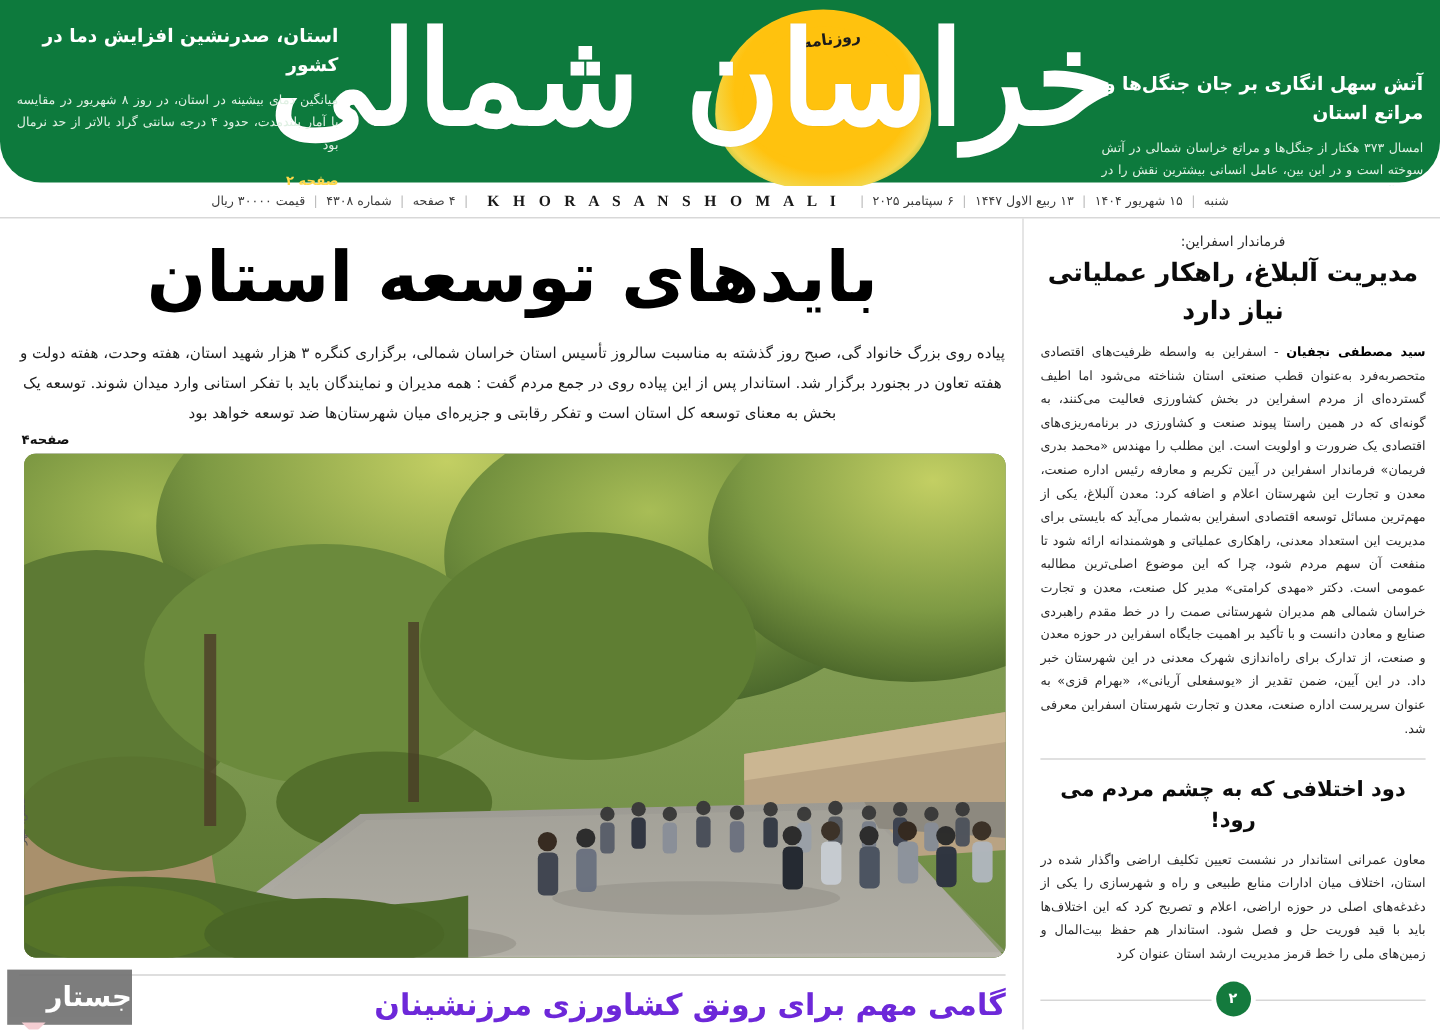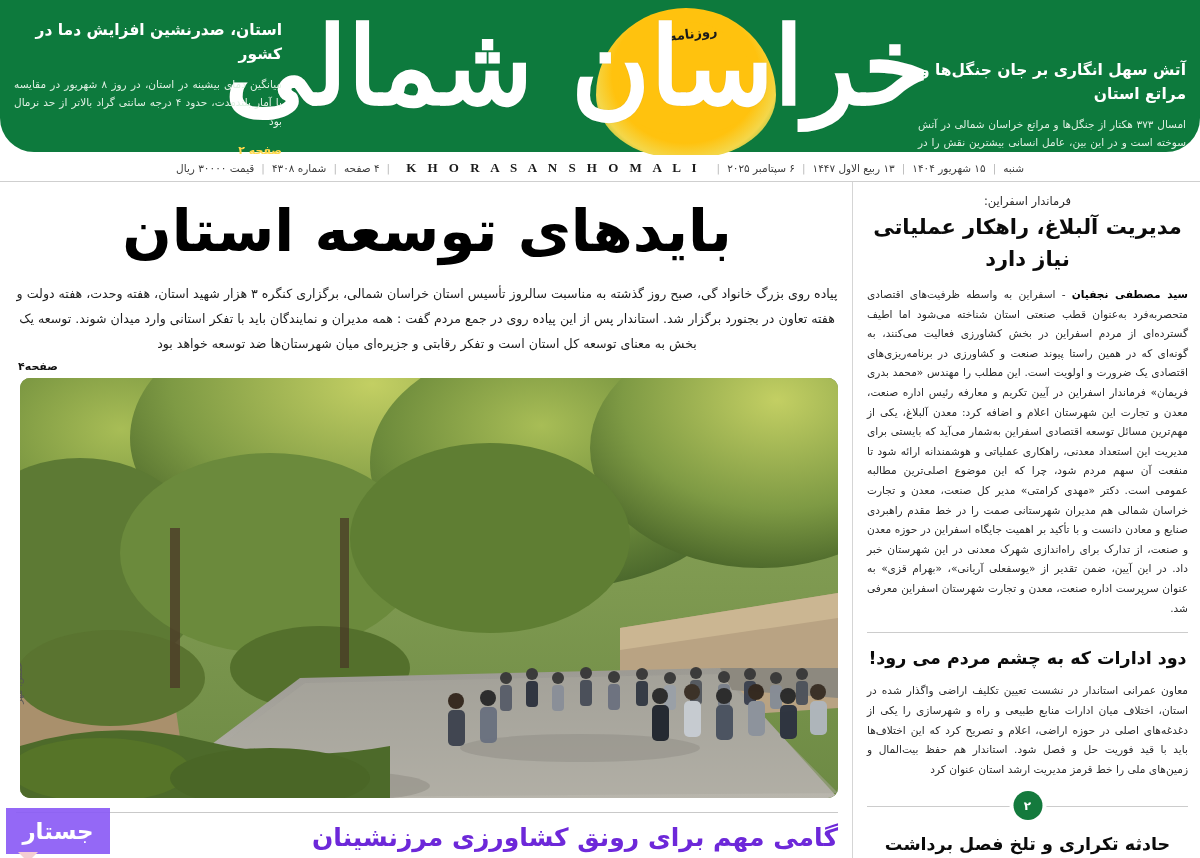--- a/index.html
+++ b/index.html
@@ -226,24 +226,24 @@
     margin: 14px 0 12px 0;
   }
 
   
   .watermark {
     position: absolute;
     left: 6px;
     bottom: 4px;
     width: 104px;
     height: 46px;
-    background: #8b5cf6;
+    background: #737373;
     display: flex;
     align-items: center;
-    justify-content: center;
+    justify-content: flex-start;
     opacity: 0.92;
   }
   .watermark::after {
     content: "";
     position: absolute;
     left: 12px;
     bottom: -8px;
     border-left: 10px solid transparent;
     border-right: 10px solid transparent;
     border-top: 10px solid #f4c9cf;
@@ -557,21 +557,21 @@
     </div>
 
     <div class="col-side">
 
       <div class="kicker">فرماندار اسفراین:</div>
       <h2 class="side-head">مدیریت آلبلاغ، راهکار عملیاتی نیاز دارد</h2>
       <p class="side-body"><b>سید مصطفی نجفیان</b><span> - اسفراین به واسطه ظرفیت‌های اقتصادی متحصربه‌فرد به‌عنوان قطب صنعتی استان شناخته می‌شود اما اطیف گسترده‌ای از مردم اسفراین در بخش کشاورزی فعالیت می‌کنند، به گونه‌ای که در همین راستا پیوند صنعت و کشاورزی در برنامه‌ریزی‌های اقتصادی یک ضرورت و اولویت است. این مطلب را مهندس «محمد بدری فریمان» فرماندار اسفراین در آیین تکریم و معارفه رئیس اداره صنعت، معدن و تجارت این شهرستان اعلام و اضافه کرد: معدن آلبلاغ، یکی از مهم‌ترین مسائل توسعه اقتصادی اسفراین به‌شمار می‌آید که بایستی برای مدیریت این استعداد معدنی، راهکاری عملیاتی و هوشمندانه ارائه شود تا منفعت آن سهم مردم شود، چرا که این موضوع اصلی‌ترین مطالبه عمومی است. دکتر «مهدی کرامتی» مدیر کل صنعت، معدن و تجارت خراسان شمالی هم مدیران شهرستانی صمت را در خط مقدم راهبردی صنایع و معادن دانست و با تأکید بر اهمیت جایگاه اسفراین در حوزه معدن و صنعت، از تدارک برای راه‌اندازی شهرک معدنی در این شهرستان خبر داد. در این آیین، ضمن تقدیر از «یوسفعلی آریانی»، «بهرام قزی» به عنوان سرپرست اداره صنعت، معدن و تجارت شهرستان اسفراین معرفی شد.</span></p>
 
       <div class="plain-rule"></div>
 
-      <h2 class="side-head sm">دود ادارات که به چشم مردم می رود!</h2>
+      <h2 class="side-head sm">دود اختلافی که به چشم مردم می رود!</h2>
       <p class="side-body">معاون عمرانی استاندار در نشست تعیین تکلیف اراضی واگذار شده در استان، اختلاف میان ادارات منابع طبیعی و راه و شهرسازی را یکی از دغدغه‌های اصلی در حوزه اراضی، اعلام و تصریح کرد که این اختلاف‌ها باید با قید فوریت حل و فصل شود. استاندار هم حفظ بیت‌المال و زمین‌های ملی را خط قرمز مدیریت ارشد استان عنوان کرد</p>
 
       <div class="divider-badge">
         <div class="line"></div>
         <div class="badge">۲</div>
       </div>
 
       <h2 class="side-head sm">حادثه تکراری و تلخ فصل برداشت گردو</h2>
 
     </div>

